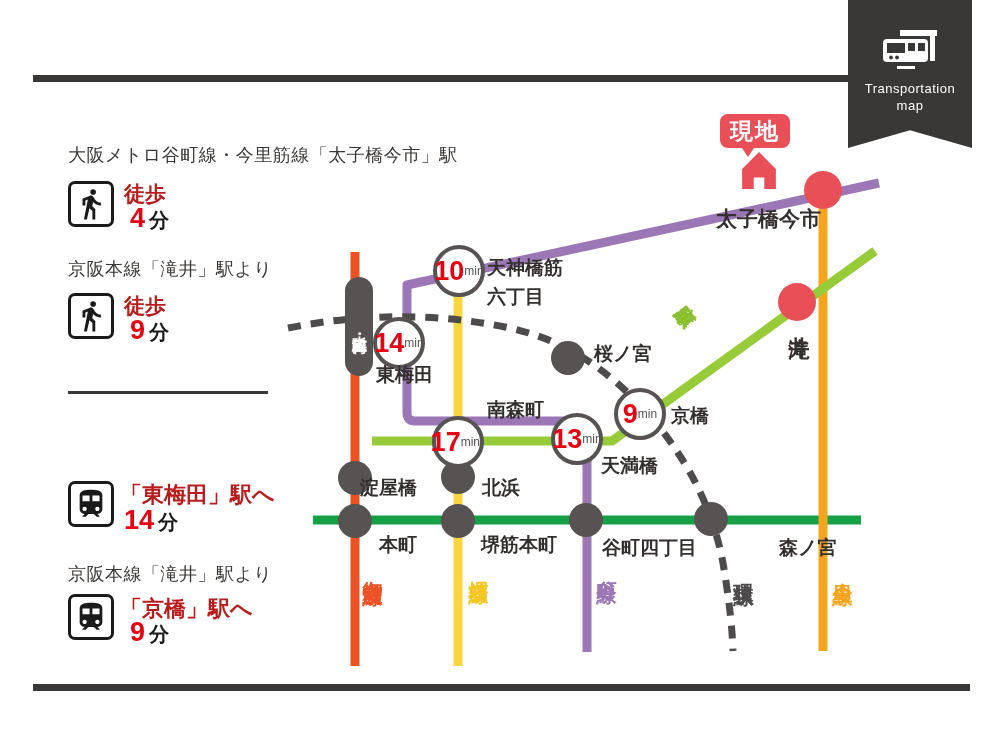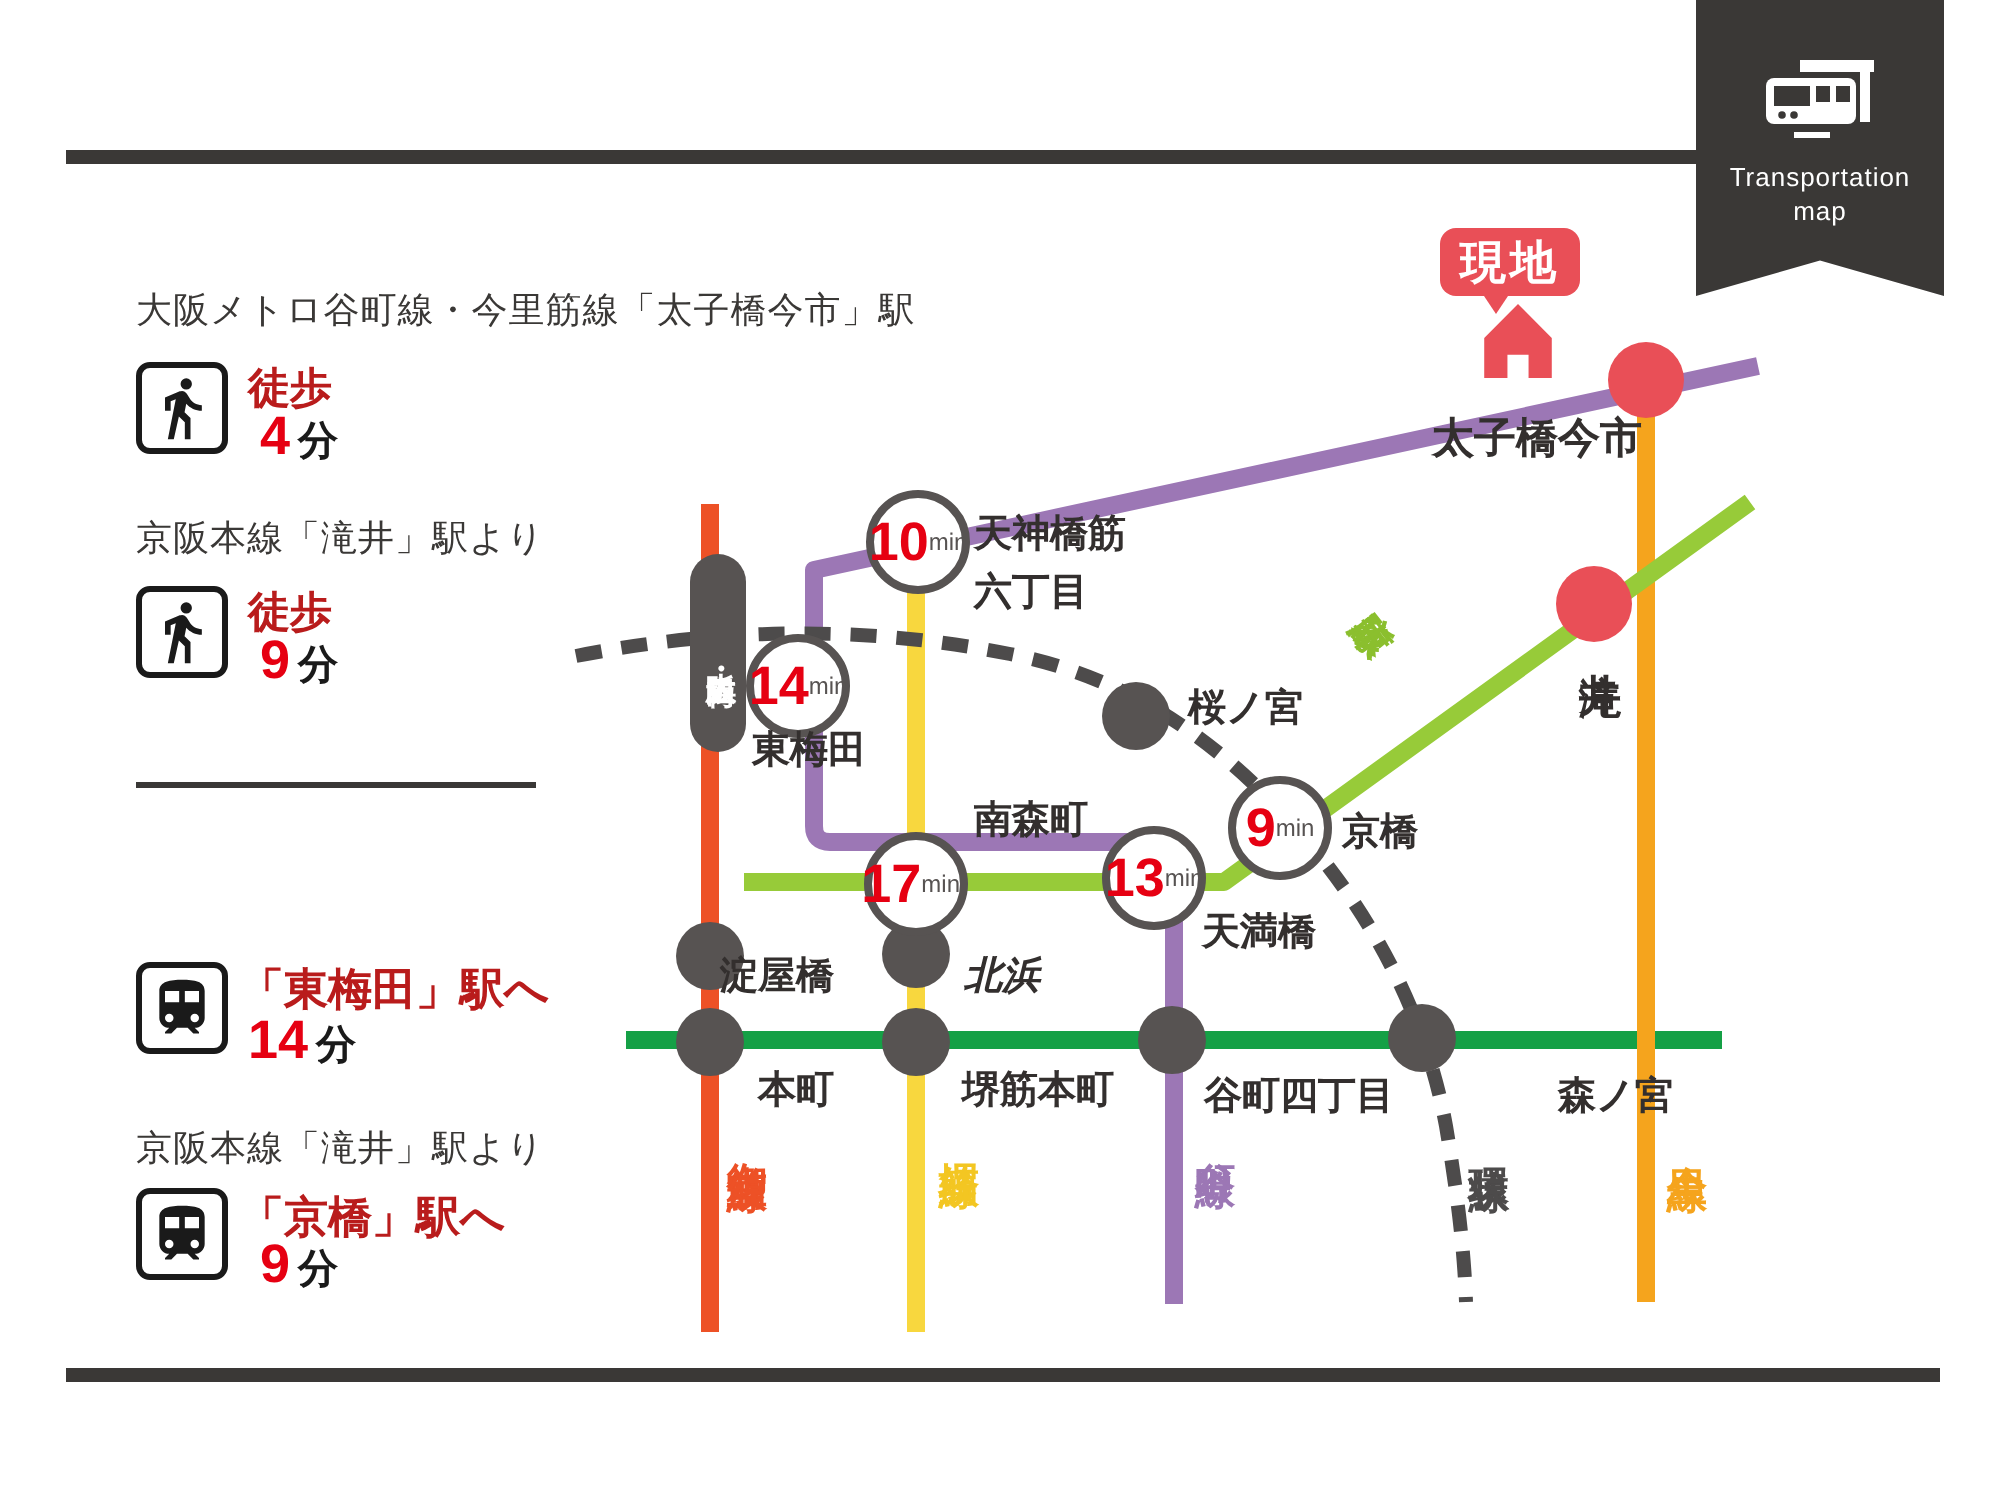--- a/index.html
+++ b/index.html
@@ -172,21 +172,21 @@
   <div class="abs z8" style="left:487px;top:253px;line-height:29px;">
     <div class="station-label">天神橋筋</div>
     <div class="station-label">六丁目</div>
   </div>
   <div class="abs station-label z8" style="left:376px;top:362px;">東梅田</div>
   <div class="abs station-label z8" style="left:487px;top:397px;">南森町</div>
   <div class="abs station-label z8" style="left:594px;top:341px;">桜ノ宮</div>
   <div class="abs station-label z8" style="left:601px;top:453px;">天満橋</div>
   <div class="abs station-label z8" style="left:671px;top:403px;">京橋</div>
   <div class="abs station-label z8" style="left:360px;top:475px;">淀屋橋</div>
-  <div class="abs station-label z8" style="left:482px;top:475px;font-style:italic;">北浜</div>
+  <div class="abs station-label z8" style="left:482px;top:475px;">北浜</div>
   <div class="abs station-label z8" style="left:379px;top:532px;">本町</div>
   <div class="abs station-label z8" style="left:481px;top:532px;">堺筋本町</div>
   <div class="abs station-label z8" style="left:602px;top:535px;">谷町四丁目</div>
   <div class="abs station-label z8" style="left:731px;top:535px;margin-left:48px;">森ノ宮</div>
 
   <div class="abs line-label vtext z8" style="left:360px;top:565px;color:#ed5126;">御堂筋線</div>
   <div class="abs line-label vtext z8" style="left:466px;top:565px;color:#f3c622;">堺筋線</div>
   <div class="abs line-label vtext z8" style="left:594px;top:565px;color:#9c77b5;">谷町線</div>
   <div class="abs line-label vtext z8" style="left:731px;top:567px;color:#4d4b4b;">環状線</div>
   <div class="abs line-label vtext z8" style="left:830px;top:567px;color:#f5a41d;">今里線</div>

